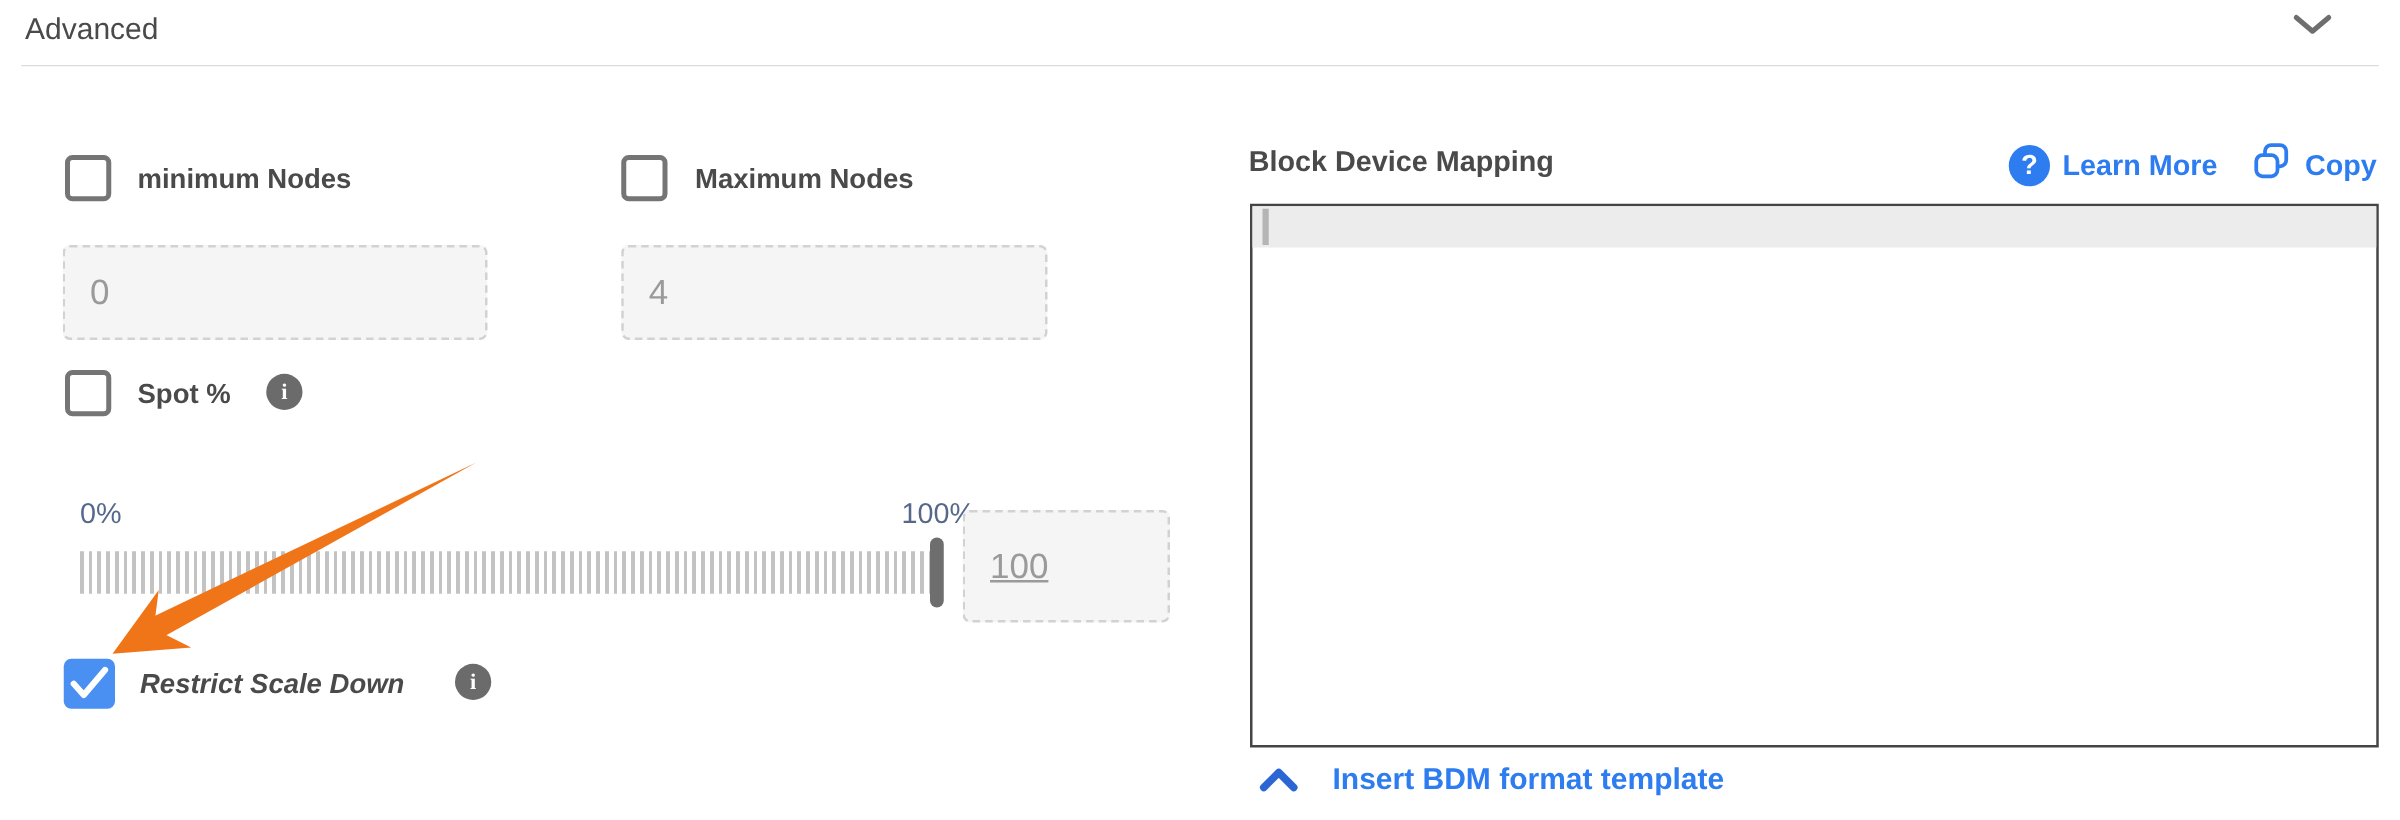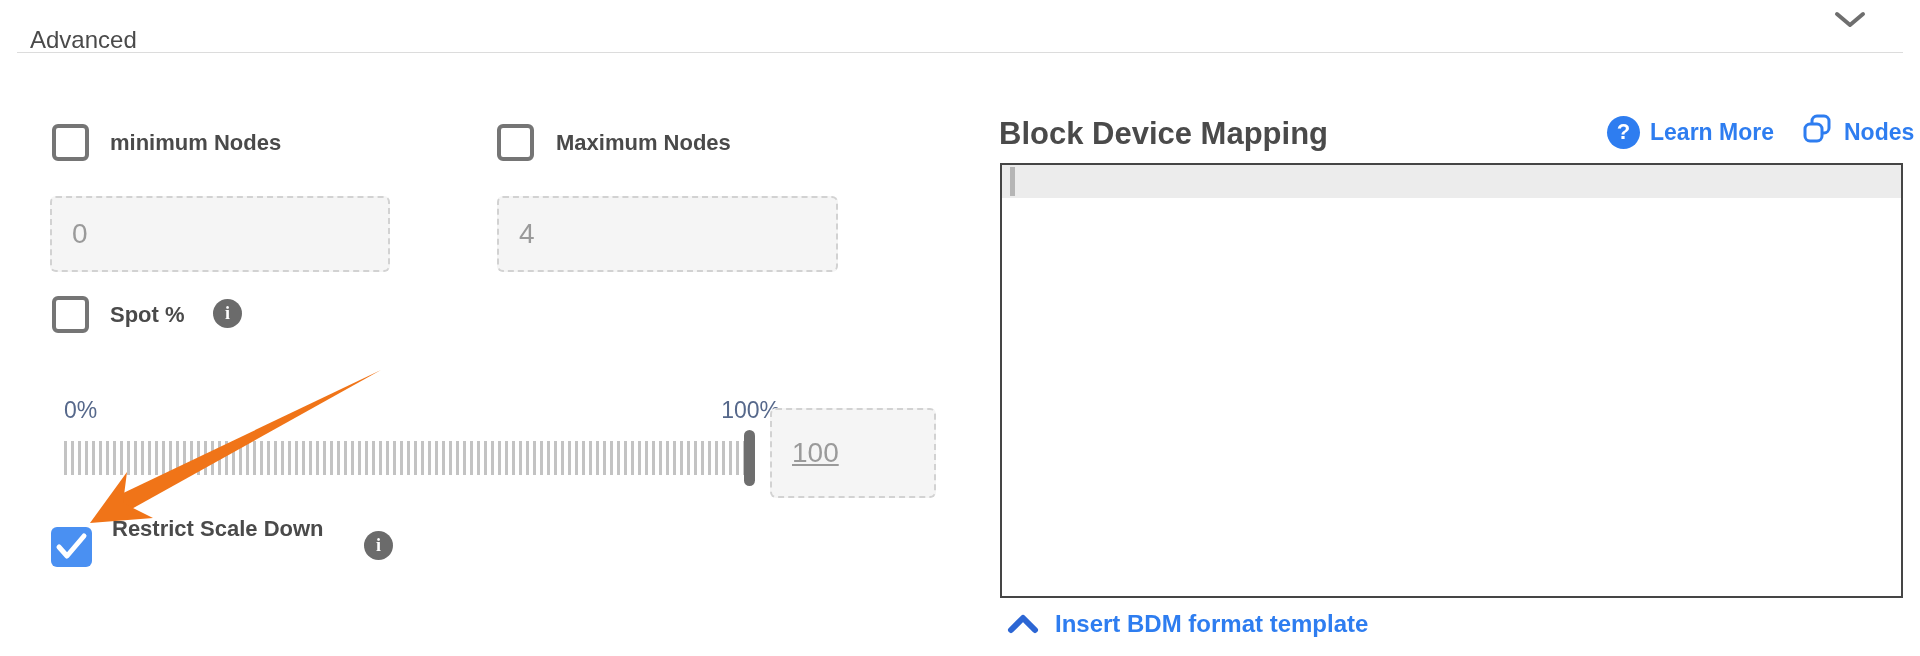--- a/index.html
+++ b/index.html
@@ -6,22 +6,22 @@
   html,body { background:#fff; }
   .page {
     position: relative;
     width: 1920px; height: 656px;
     background: #fff;
     font-family: "Liberation Sans", sans-serif;
     overflow: hidden;
   }
   
   .accordion-title {
-    position:absolute; left:30px; top:10px;
-    font-size:24px; font-weight:500; color:#4a4a4a;margin-top:16px;
+    position:absolute; left:20px; top:10px;
+    font-size:24px; font-weight:500; color:#4a4a4a;
   }
   .accordion-chevron {
     position:absolute; left:1833px; top:10px; width:34px; height:24px;
     cursor:pointer; display:flex; align-items:center; justify-content:center;
   }
   .top-divider {
     position:absolute; left:17px; top:52px; width:1886px; height:1px;
     background:#dcdcdc;
   }
   
@@ -70,21 +70,21 @@
     background:#6e6e6e; cursor:grab;
   }
   
   .annotation-arrow {
     position:absolute; left:0; top:0; width:800px; height:656px;
     pointer-events:none; z-index:6;
   }
   
   .bdm-title {
     position:absolute; left:999px; top:116px;
-    font-size:31px; font-weight:600; color:#4a4a4a;
+    font-size:23px; font-weight:600; color:#4a4a4a;
   }
   .bdm-links {
     position:absolute; left:1607px; top:112px;
     display:flex; align-items:center; gap:26px;
   }
   .link {
     display:flex; align-items:center; gap:10px;
     color:#2e7df0; font-size:23px; font-weight:600; cursor:pointer;
     white-space:nowrap;
   }
@@ -99,21 +99,21 @@
     font-family:"Liberation Mono", monospace; font-size:18px; color:#333;
   }
   .editor-active-line {
     position:absolute; left:0; top:0; right:0; height:33px; background:#ececec;
   }
   .editor-cursor {
     position:absolute; left:8px; top:2px; width:5px; height:29px; background:#b5b5b5;
   }
   .insert-link {
     position:absolute; left:1006px; top:610px;
-    display:flex; align-items:center; gap:15px;
+    display:flex; align-items:center; gap:26px;
     color:#2e7df0; font-size:24px; font-weight:600; cursor:pointer;
   }
 </style>
 </head>
 <body>
 
 <div class="page">
 
   <div class="accordion-title">Advanced</div>
   <div class="accordion-chevron">
@@ -144,21 +144,21 @@
   </div>
   <input class="dashed-input" style="left: 770px; top: 408px; width: 166px; height: 90px; text-decoration: underline;" value="100">
 
   <div class="checkbox checked" style="left:51px; top:527px;">
     <span>
       <svg width="33" height="30" viewBox="0 0 33 30">
         <polyline points="4,15 12,24 29,4" fill="none" stroke="#fff" stroke-width="5" stroke-linecap="round" stroke-linejoin="round"></polyline>
       </svg>
     </span>
   </div>
-  <div class="field-label" style="left:112px; top:516px;">Restrict Scale Down</div>
+  <div class="field-label" style="left:112px; top:534px;font-style:italic;">Restrict Scale Down</div>
   <div class="info-icon" style="left:364px; top:531px;">i</div>
 
   <svg class="annotation-arrow" viewBox="0 0 800 656">
     <polygon points="381,370 117,496 128,511" fill="#f07418"></polygon>
     <polygon points="90,523 127,472 123,503 153,518" fill="#f07418"></polygon>
   </svg>
 
   <div class="bdm-title">Block Device Mapping</div>
 
   <div class="bdm-links">
@@ -166,21 +166,21 @@
       <span class="q-circle">?</span>
       <span>Learn More</span>
     </div>
     <div class="link">
       <span>
         <svg width="34" height="34" viewBox="0 0 34 34">
           <rect x="12" y="4" width="17" height="17" rx="5" fill="none" stroke="#2e7df0" stroke-width="3"></rect>
           <rect x="5" y="12" width="17" height="17" rx="5" fill="#fff" stroke="#2e7df0" stroke-width="3"></rect>
         </svg>
       </span>
-      <span>Nodes</span>
+      <span>Copy</span>
     </div>
   </div>
 
   <div class="bdm-editor">
     <div class="editor-active-line"></div>
     <div class="editor-cursor"></div>
     <span></span>
   </div>
 
   <div class="insert-link">

